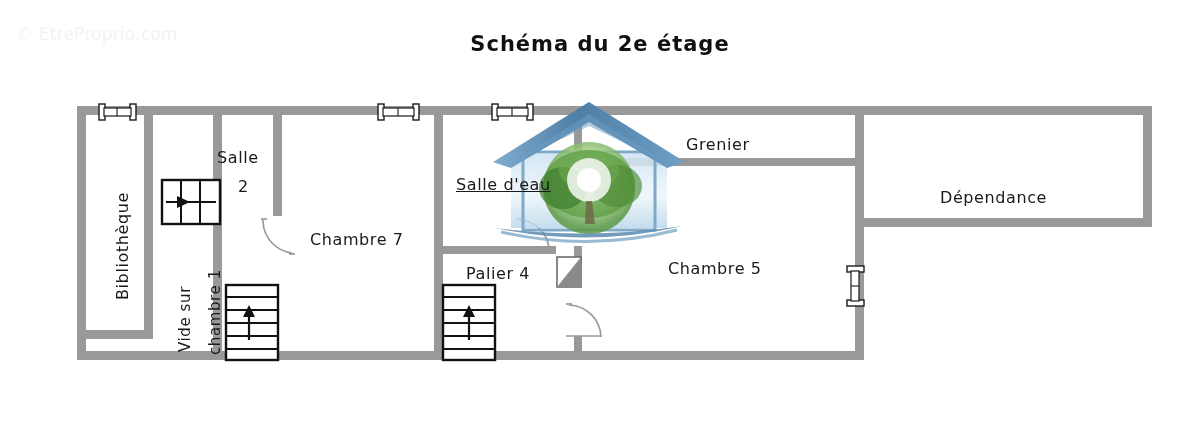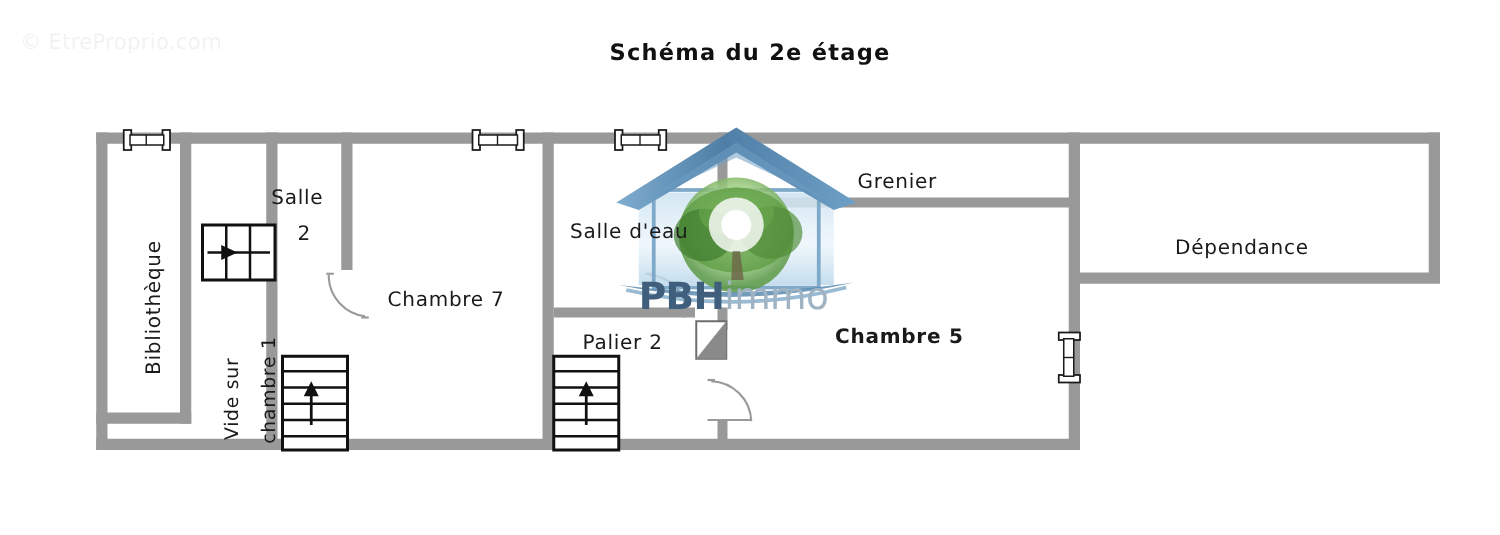--- a/index.html
+++ b/index.html
@@ -31,21 +31,21 @@
     user-select: none;
   }
   
   #plan-title {
     position: absolute;
     left: 0;
     top: 32px;
     width: 1200px;
     text-align: center;
     font-family: "DejaVu Sans", sans-serif;
-    font-size: 18px;
+    font-size: 21px;
     font-weight: bold;
     color: #111111;
     letter-spacing: 1px;
   }
   
   #plan-svg {
     position: absolute;
     left: 0;
     top: 0;
   }
@@ -259,39 +259,36 @@
       <circle cx="100" cy="84" r="22" fill="#ffffff" opacity="0.8"></circle>
       <circle cx="100" cy="84" r="12" fill="#ffffff"></circle>
 
       <path d="M 97 105 L 96 128 L 106 128 L 103 105 Z" fill="#6f6a4a" opacity="0.85"></path>
     </g>
 
     <path d="M 6 132 Q 100 152 194 130 Q 100 144 6 132 Z" fill="#5b8bb0" opacity="0.85"></path>
     <path d="M 12 136 Q 100 156 188 134" fill="none" stroke="#7fa9c8" stroke-width="3" opacity="0.8"></path>
   </svg>
 
-  <div id="pbh-wordmark">
-    <span class="pbh">PBH</span><span class="immo">immo</span>
-  </div>
 
   <div class="room-label vertical-label" style="left:113px; top:300px;">Bibliothèque</div>
 
   <div class="room-label vertical-label small" style="left:176px; top:352px;">Vide sur</div>
 
   <div class="room-label vertical-label small" style="left:206px; top:355px;">chambre 1</div>
 
   <div class="room-label" style="left:217px; top:148px;">Salle</div>
 
   <div class="room-label" style="left:238px; top:177px;">2</div>
 
   <div class="room-label" style="left:310px; top:230px;">Chambre 7</div>
 
-  <div class="room-label" style="left:456px; top:175px;">Salle d'eau</div>
-
-  <div class="room-label" style="left:466px; top:264px;">Palier 2</div>
+  <div class="room-label" style="left:456px; top:175px;text-decoration:underline;">Salle d'eau</div>
+
+  <div class="room-label" style="left:466px; top:264px;">Palier 4</div>
 
   <div class="room-label" style="left:686px; top:135px;text-align:right;">Grenier</div>
 
-  <div class="room-label" style="left:668px; top:259px;font-weight:bold;">Chambre 5</div>
+  <div class="room-label" style="left:668px; top:259px;">Chambre 5</div>
 
   <div class="room-label" style="left:940px; top:188px;">Dépendance</div>
 
 </div>
 
 </body></html>

